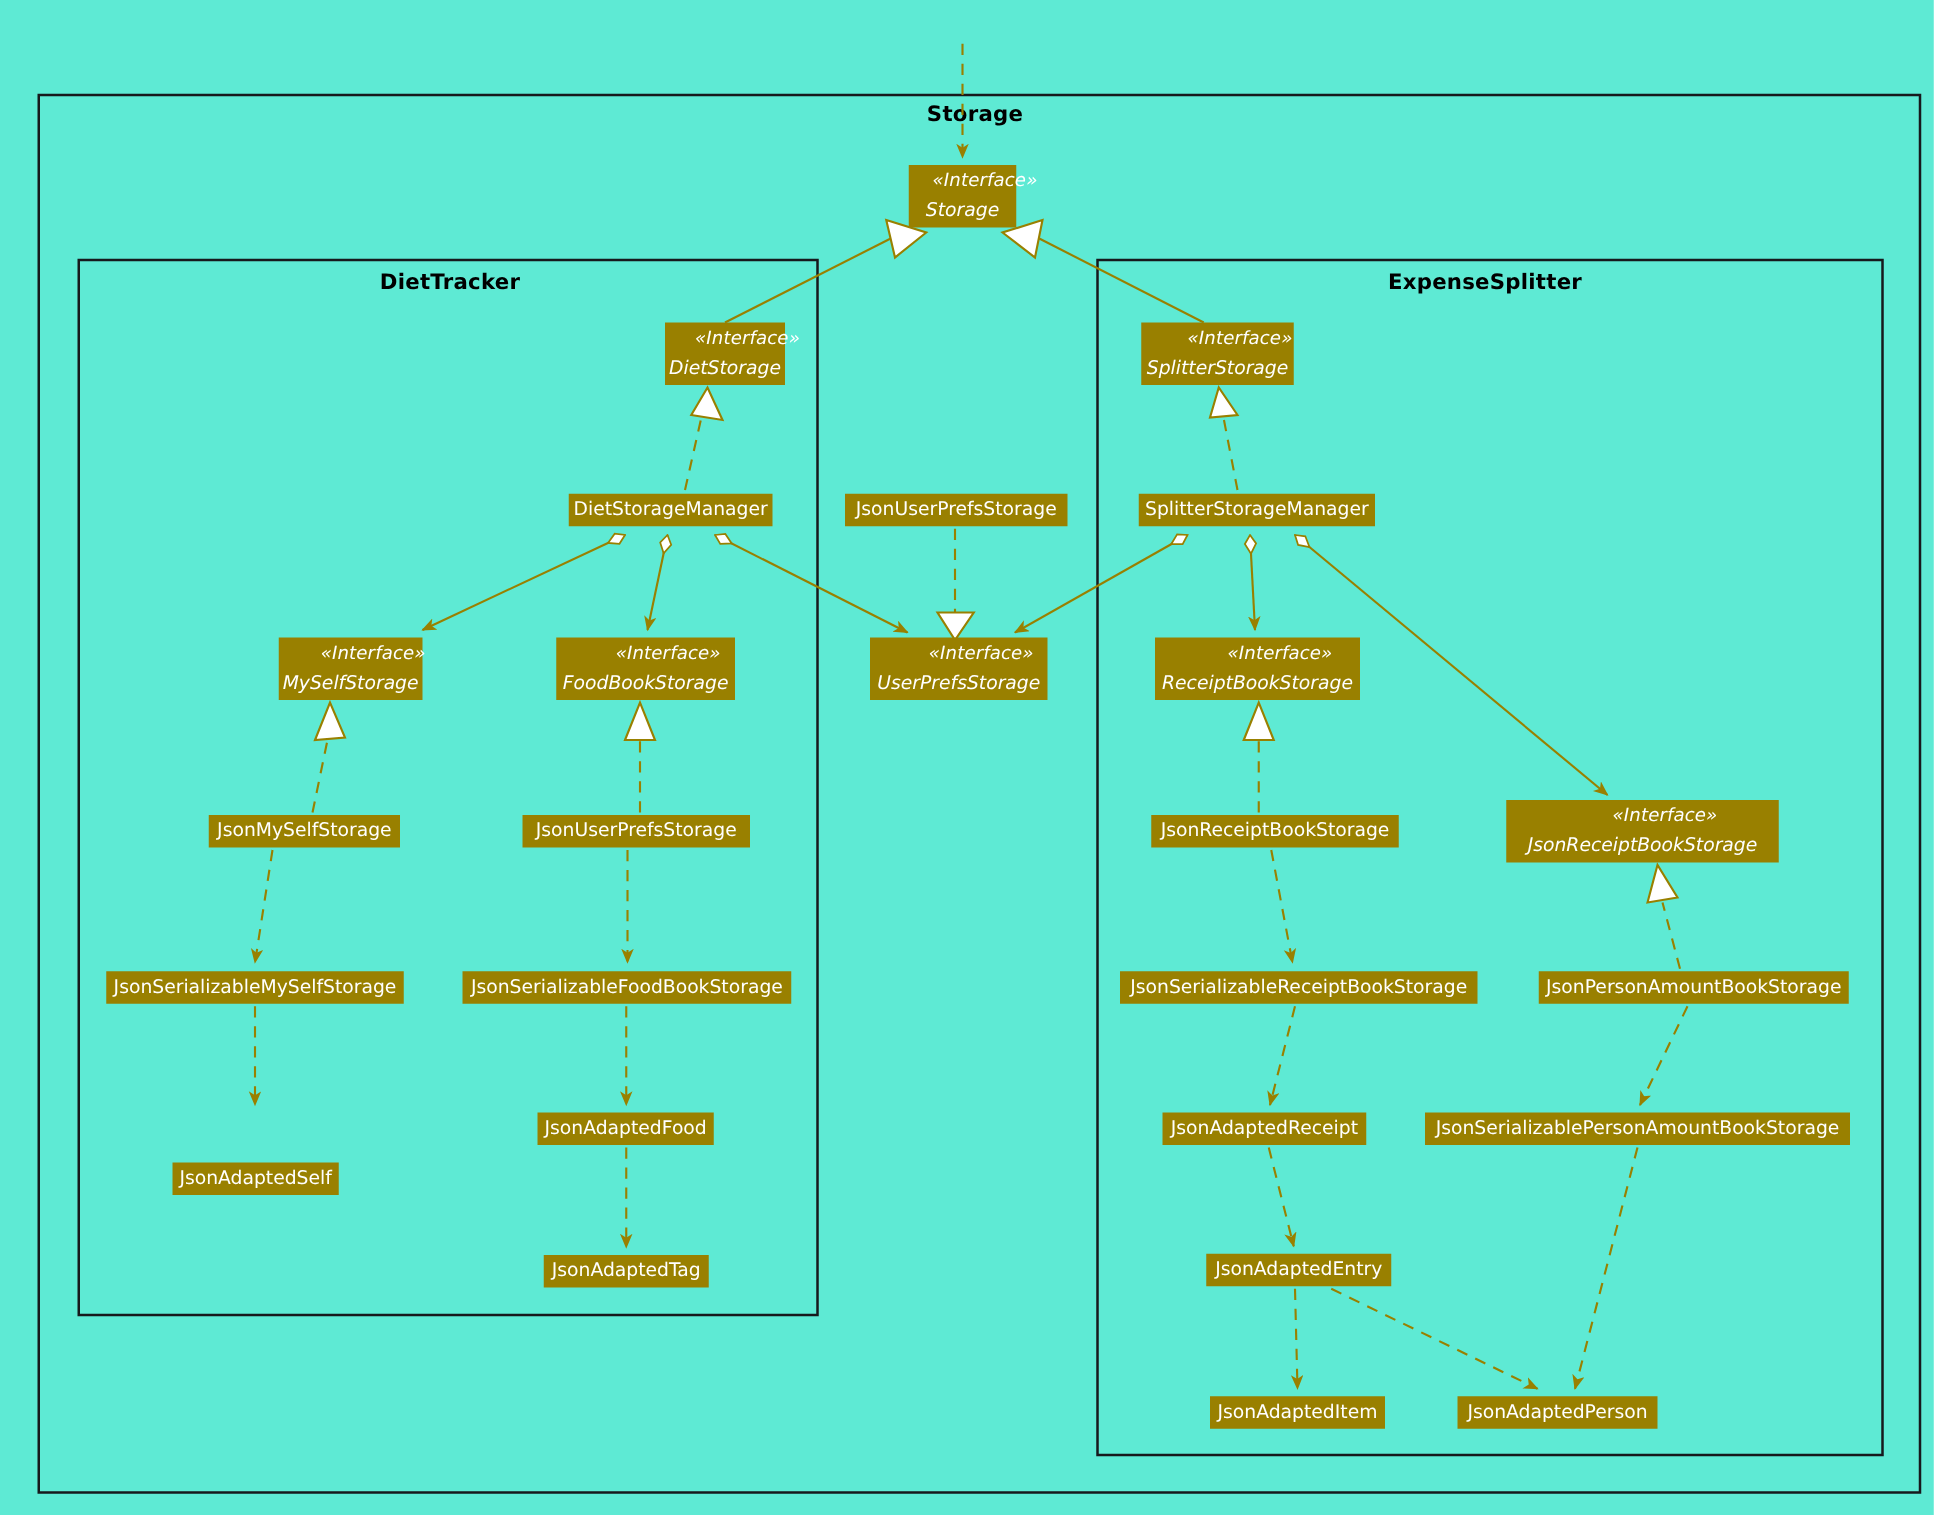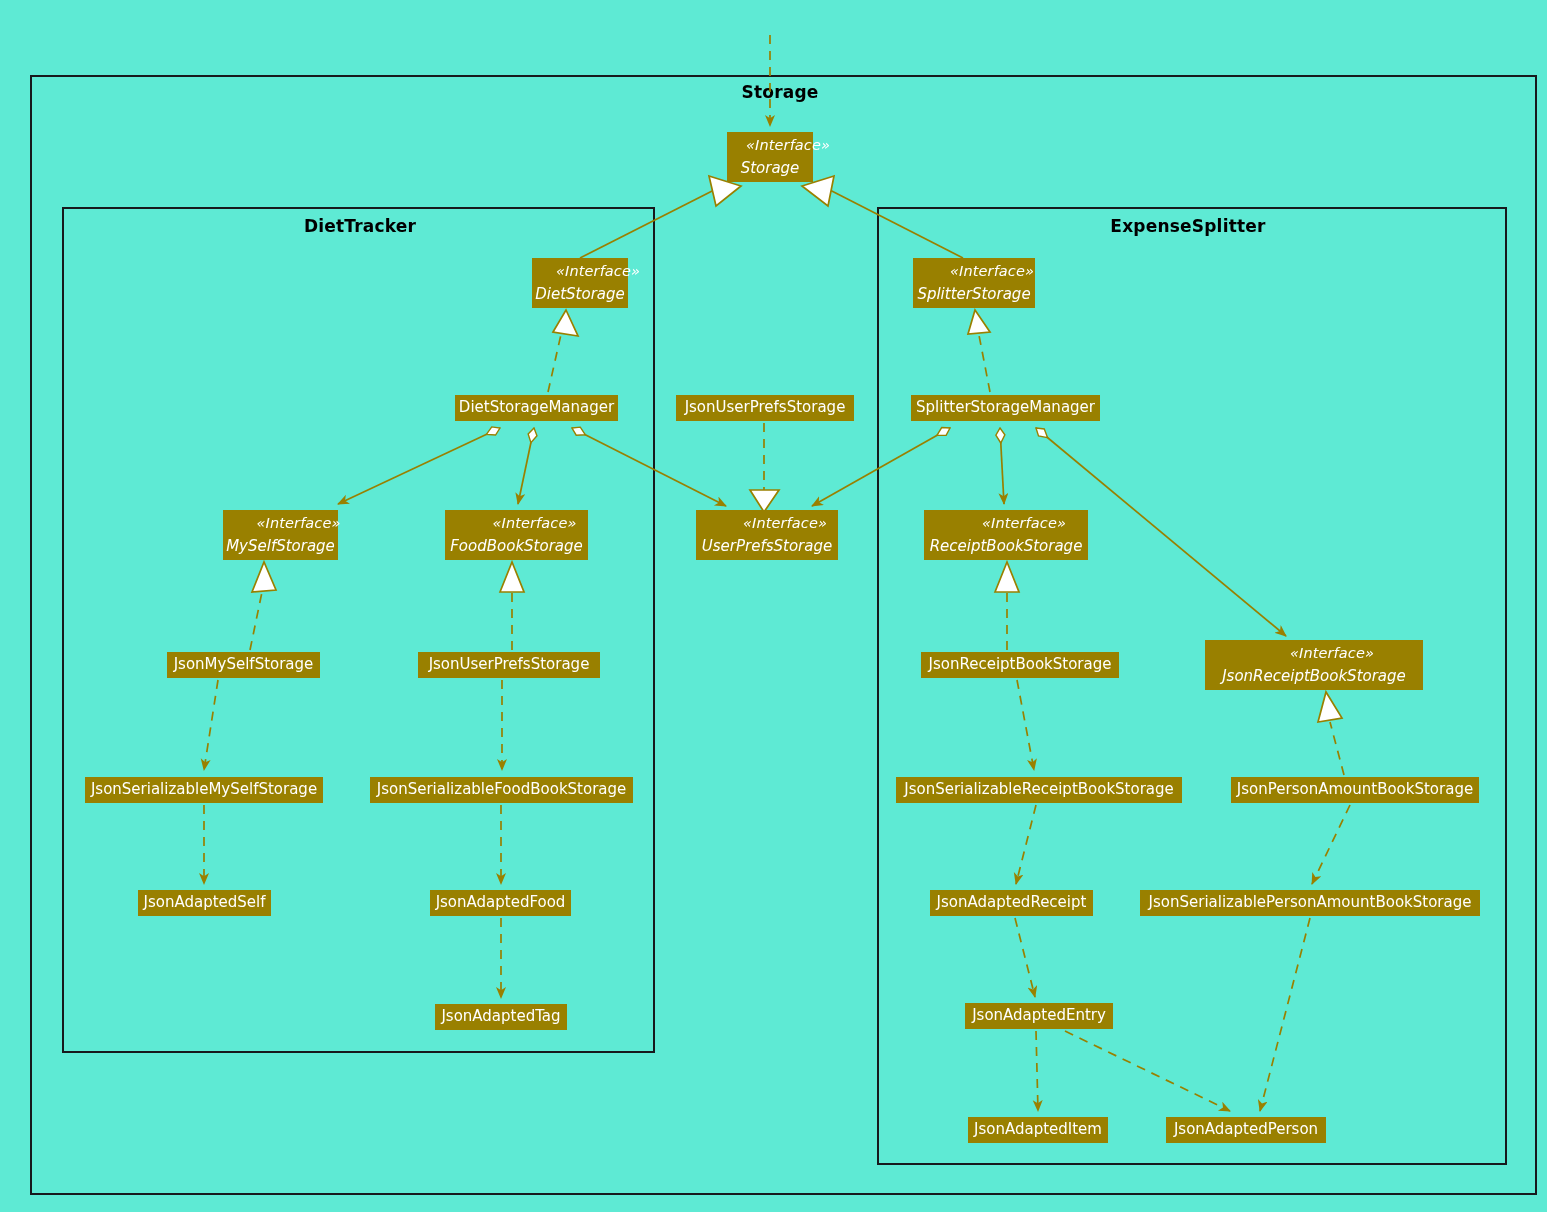--- a/index.html
+++ b/index.html
@@ -249,21 +249,21 @@
   </div>
 
   <div class="node cls" style="left:896px; top:777px; width:286px;">
     <span class="nm">JsonSerializableReceiptBookStorage</span>
   </div>
 
   <div class="node cls" style="left:1231px; top:777px; width:248px;">
     <span class="nm">JsonPersonAmountBookStorage</span>
   </div>
 
-  <div class="node cls" style="left:138px; top:890px; width:133px;">
+  <div class="node cls" style="left:138px; top:930px; width:133px;">
     <span class="nm">JsonAdaptedSelf</span>
   </div>
 
   <div class="node cls" style="left:430px; top:890px; width:141px;">
     <span class="nm">JsonAdaptedFood</span>
   </div>
 
   <div class="node cls" style="left:930px; top:890px; width:163px;">
     <span class="nm">JsonAdaptedReceipt</span>
   </div>

